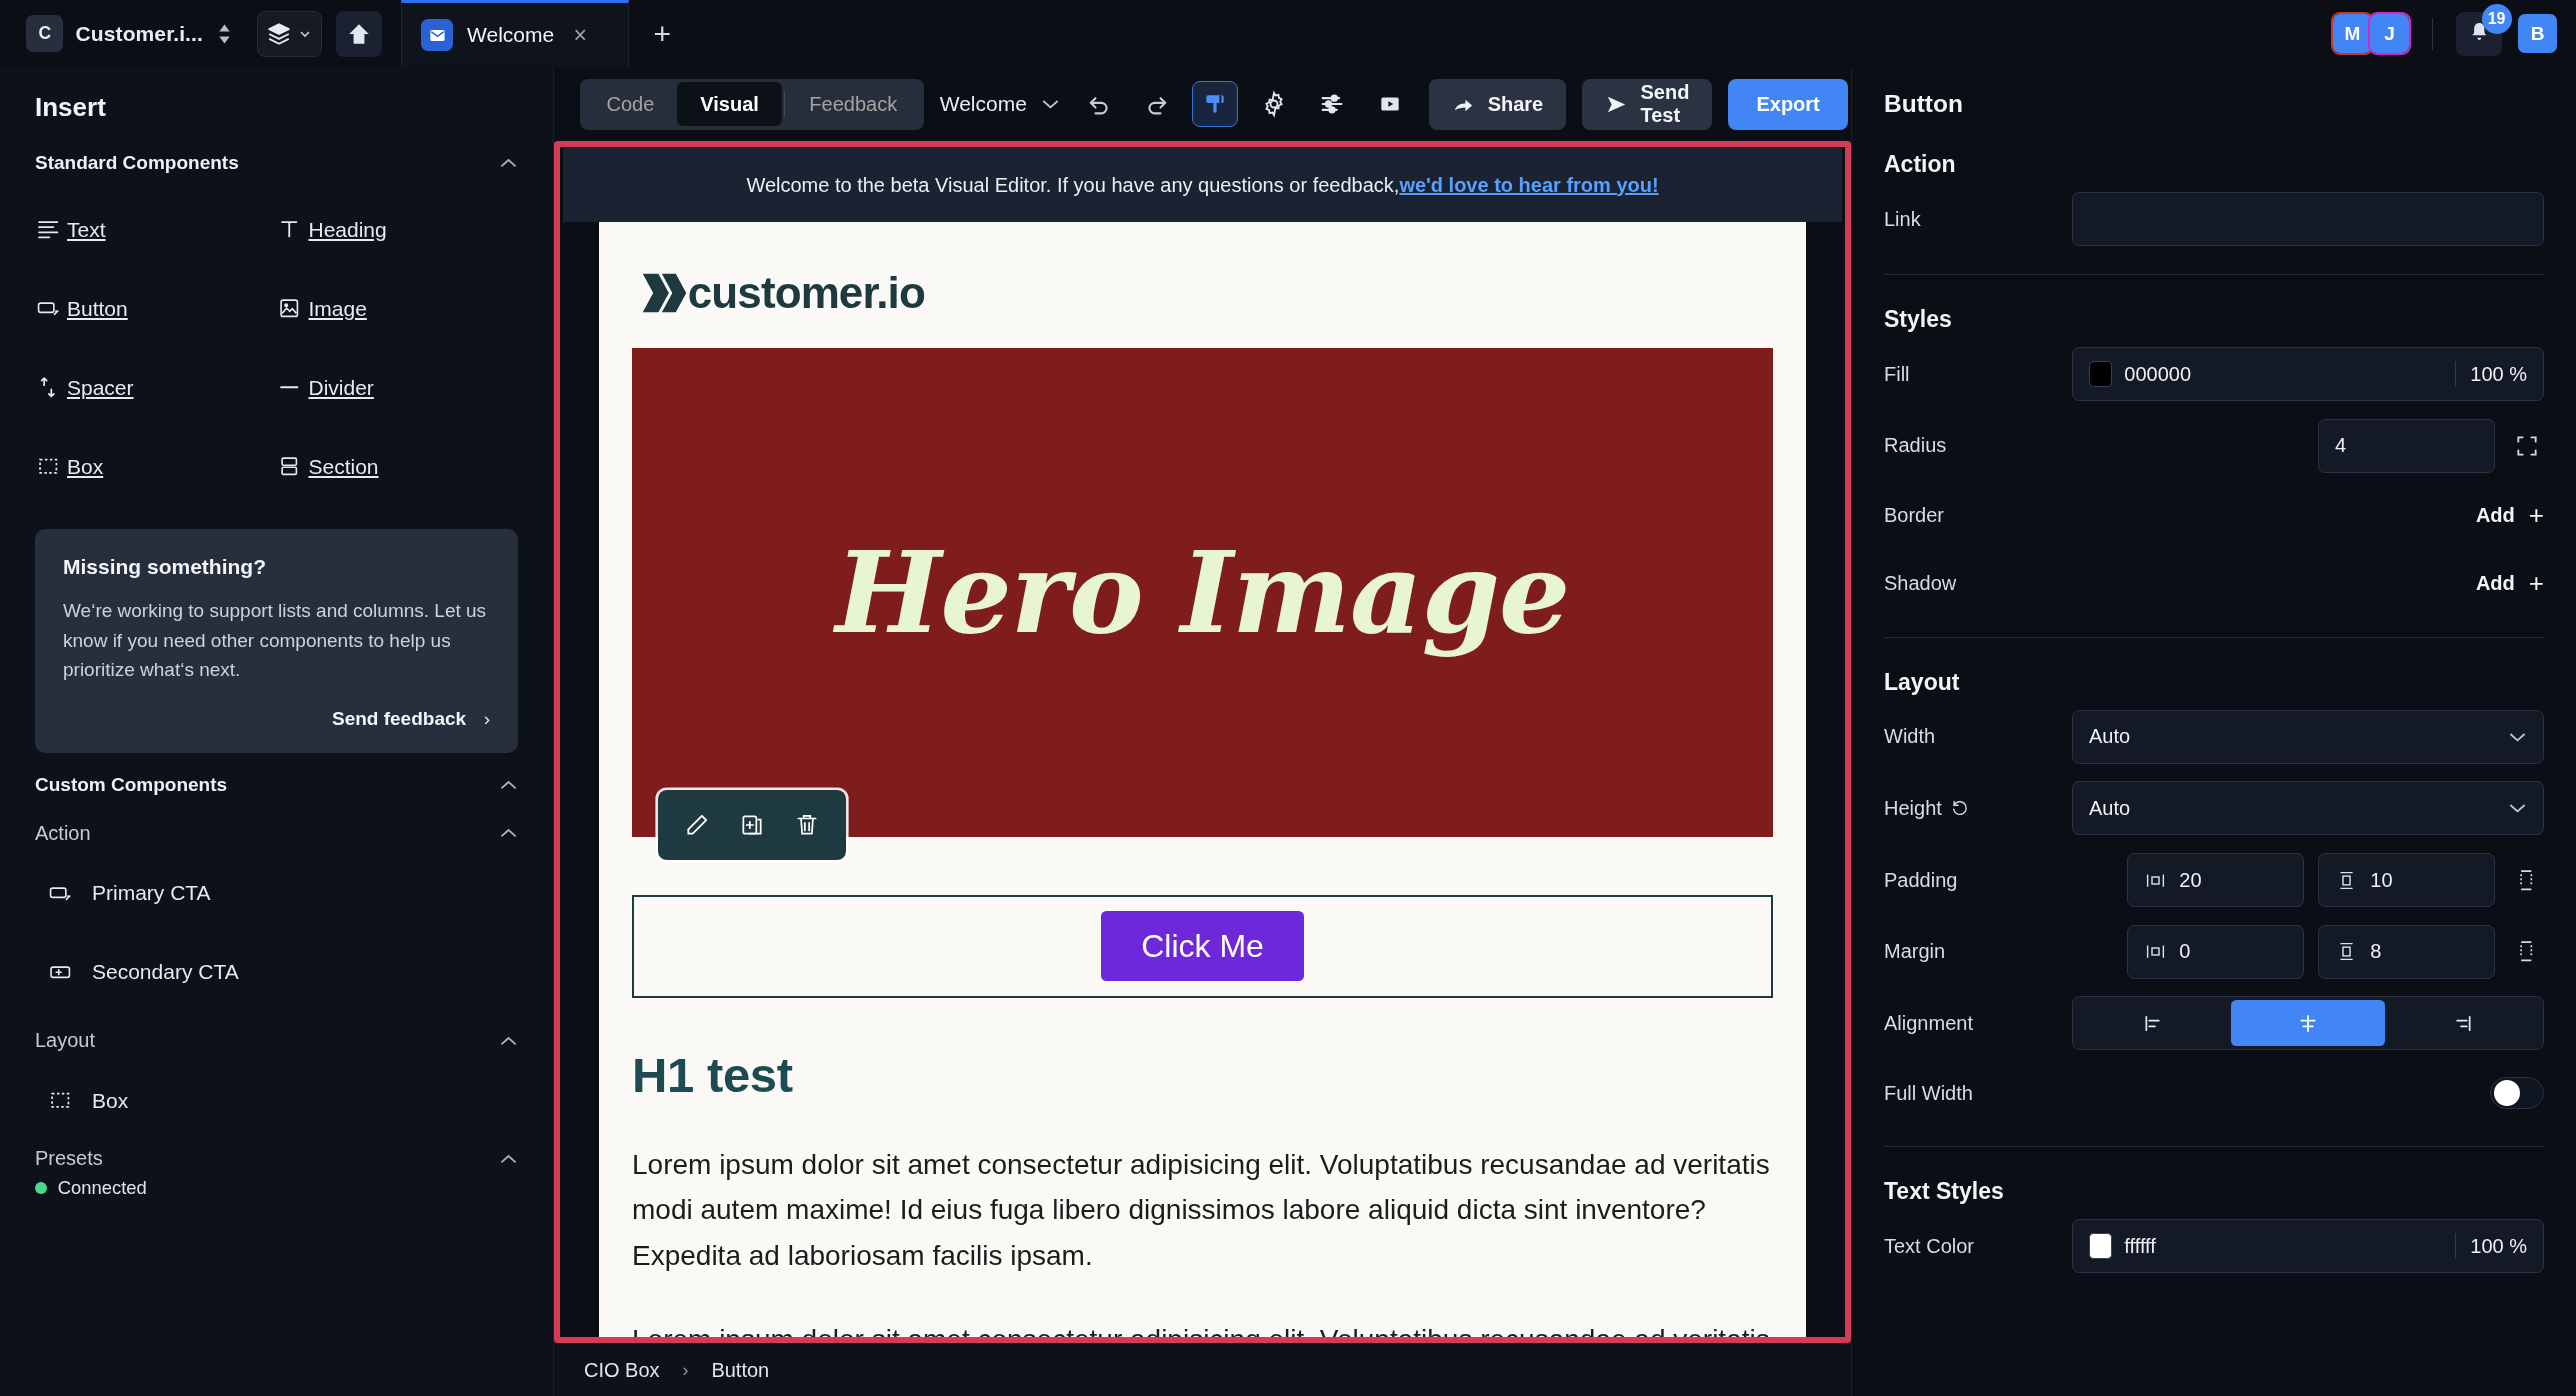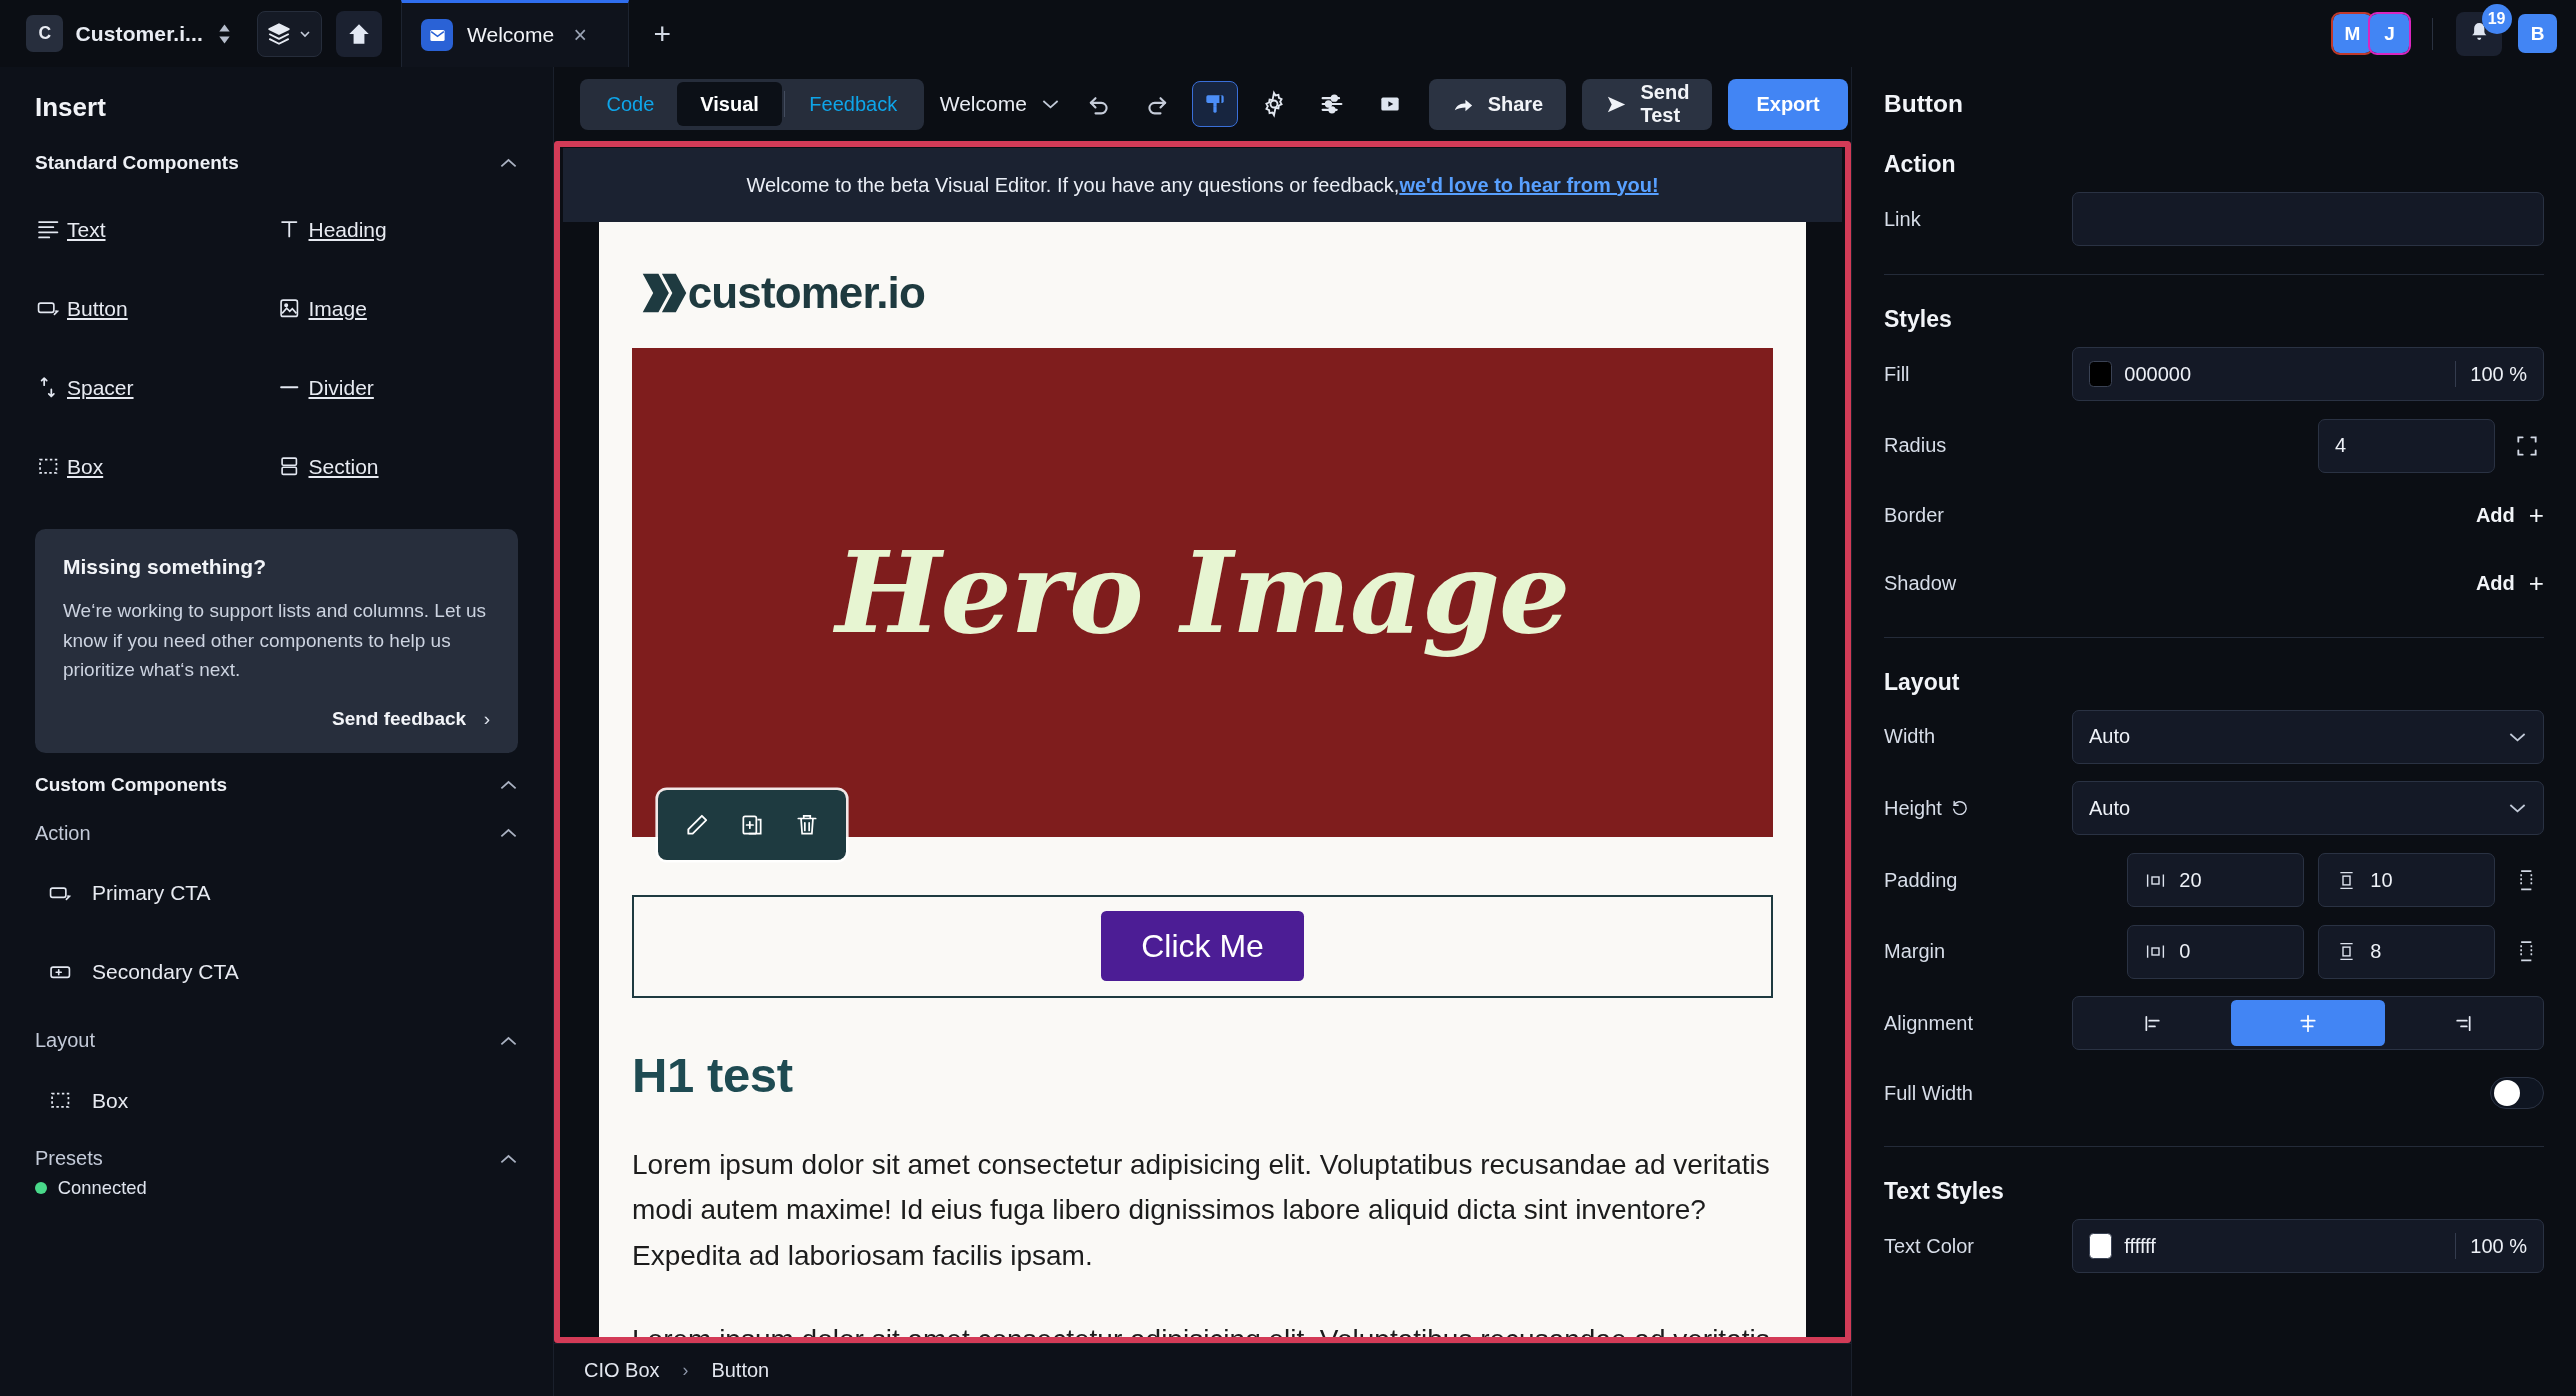--- a/index.html
+++ b/index.html
@@ -125,21 +125,21 @@
   .center { flex: 1; min-width: 0; display: flex; flex-direction: column; background: #0b0e14; position: relative; }
   .editor-toolbar {
     height: 74px; flex: 0 0 74px; display: flex; align-items: center; padding: 0 21px 0 26px; gap: 16px;
     background: #0b0e14;
   }
   .seg {
     display: flex; align-items: center; background: #262d3b; border-radius: 8px; padding: 3.5px; height: 51px;
   }
   .seg-item {
     display: flex; align-items: center; height: 44px; padding: 0 23px;
-    color: #0ea5e9; font-size: 20px; border-radius: 6.1px;
+    color: #a3a3a3; font-size: 20px; border-radius: 6.1px;
   }
   .seg-item.active { background: #0c1017; color: #ffffff; font-weight: 600; }
   .seg-div { width: 0.9px; height: 26px; background: #434c5e; margin: 0 1.8px; }
 
   .doc-select {
     display: flex; align-items: center; gap: 14px; margin: 0 auto;
     color: #e9ecf3; font-size: 21px;
   }
   .doc-select .chev2 { color: #c2cad8; font-size: 16px; }
 
@@ -189,21 +189,21 @@
     box-shadow: 0 0 0 2.6px rgba(255,255,255,.9);
     z-index: 20;
   }
   .float-tb .fi { width: 46px; height: 46px; display: flex; align-items: center; justify-content: center; }
 
   .btn-block {
     margin-top: 58px; border: 2.6px solid #1e3a40; height: 103px;
     display: flex; align-items: center; justify-content: center;
   }
   .click-btn {
-    background: #4c1d95; color: #ffffff; font-size: 32px; border-radius: 5.3px;
+    background: #6d28d9; color: #ffffff; font-size: 32px; border-radius: 5.3px;
     padding: 19px 40px; line-height: 1;
   }
   .h1test { color: #1e4b52; font-size: 49px; font-weight: 700; margin: 49px 0 0; letter-spacing: -0.4px; }
   .para { color: #1c1c1c; font-size: 28px; line-height: 1.62; margin-top: 39px; }
 
   
   .crumbbar {
     height: 54px; flex: 0 0 54px; background: #0d1119; border-top: 0.9px solid #1a202c;
     display: flex; align-items: center; padding: 0 30px; gap: 23px;
     color: #e2e6ee; font-size: 20px;

